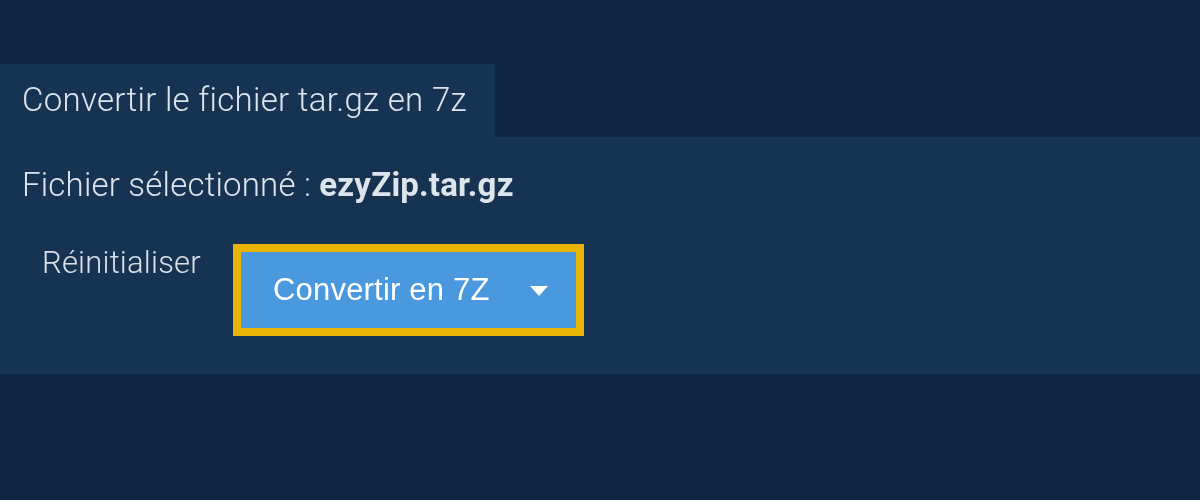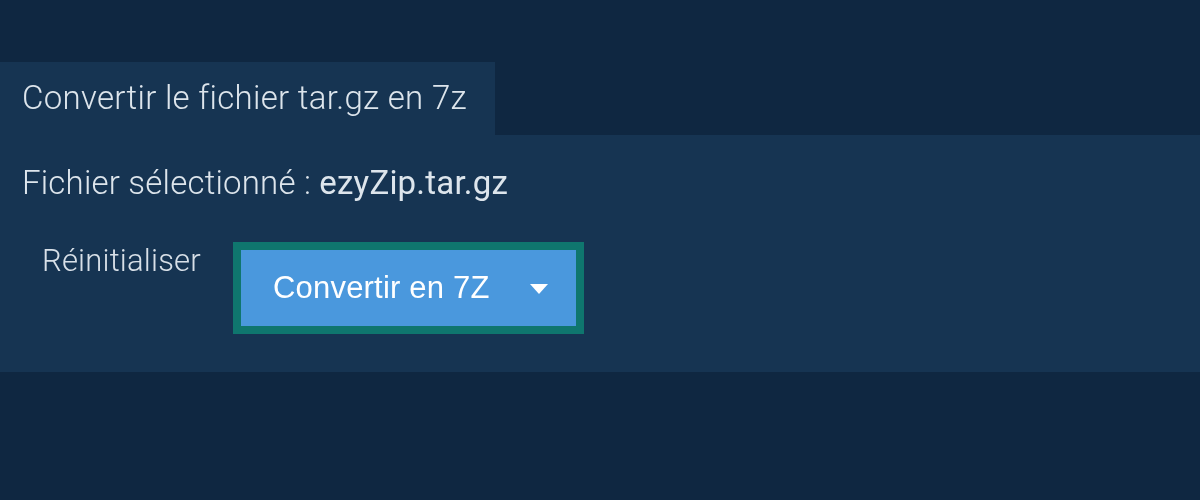--- a/index.html
+++ b/index.html
@@ -9,22 +9,21 @@
     }
     body {
       width: 1200px;
       height: 500px;
       background-color: #0f2741;
       font-family: -apple-system, BlinkMacSystemFont, "Segoe UI", Roboto, "Helvetica Neue", Arial, sans-serif;
       color: #e8e8e8;
       overflow: hidden;
     }
     .container {
-      padding-top: 32px;
-      margin-top: 30px;
+      padding-top: 64px;
     }
     .title-tab {
       background-color: #163452;
       display: inline-block;
       padding: 16px 28px 18px 22px;
       font-size: 33px;
       font-weight: 300;
       color: #dde5ec;
       letter-spacing: 0.3px;
     }
@@ -34,37 +33,37 @@
       width: 100%;
     }
     .file-selected {
       font-size: 33px;
       font-weight: 300;
       color: #dde5ec;
       margin-bottom: 40px;
       letter-spacing: 0.2px;
     }
     .file-selected .filename {
-      font-weight: 400;
+      font-weight: 700;
     }
     .button-row {
       display: flex;
       align-items: flex-start;
       gap: 32px;
       padding-left: 20px;
     }
     .reset-link {
       font-size: 31px;
       font-weight: 300;
       color: #d8e0e8;
       cursor: pointer;
       letter-spacing: 0.2px;
     }
     .convert-button-wrapper {
-      border: 8px solid #0f766e;
+      border: 8px solid #eab308;
       display: inline-block;
     }
     .convert-button {
       background-color: #4a98dd;
       color: #ffffff;
       font-size: 31px;
       font-weight: 300;
       padding: 20px 28px 20px 32px;
       display: flex;
       align-items: center;

